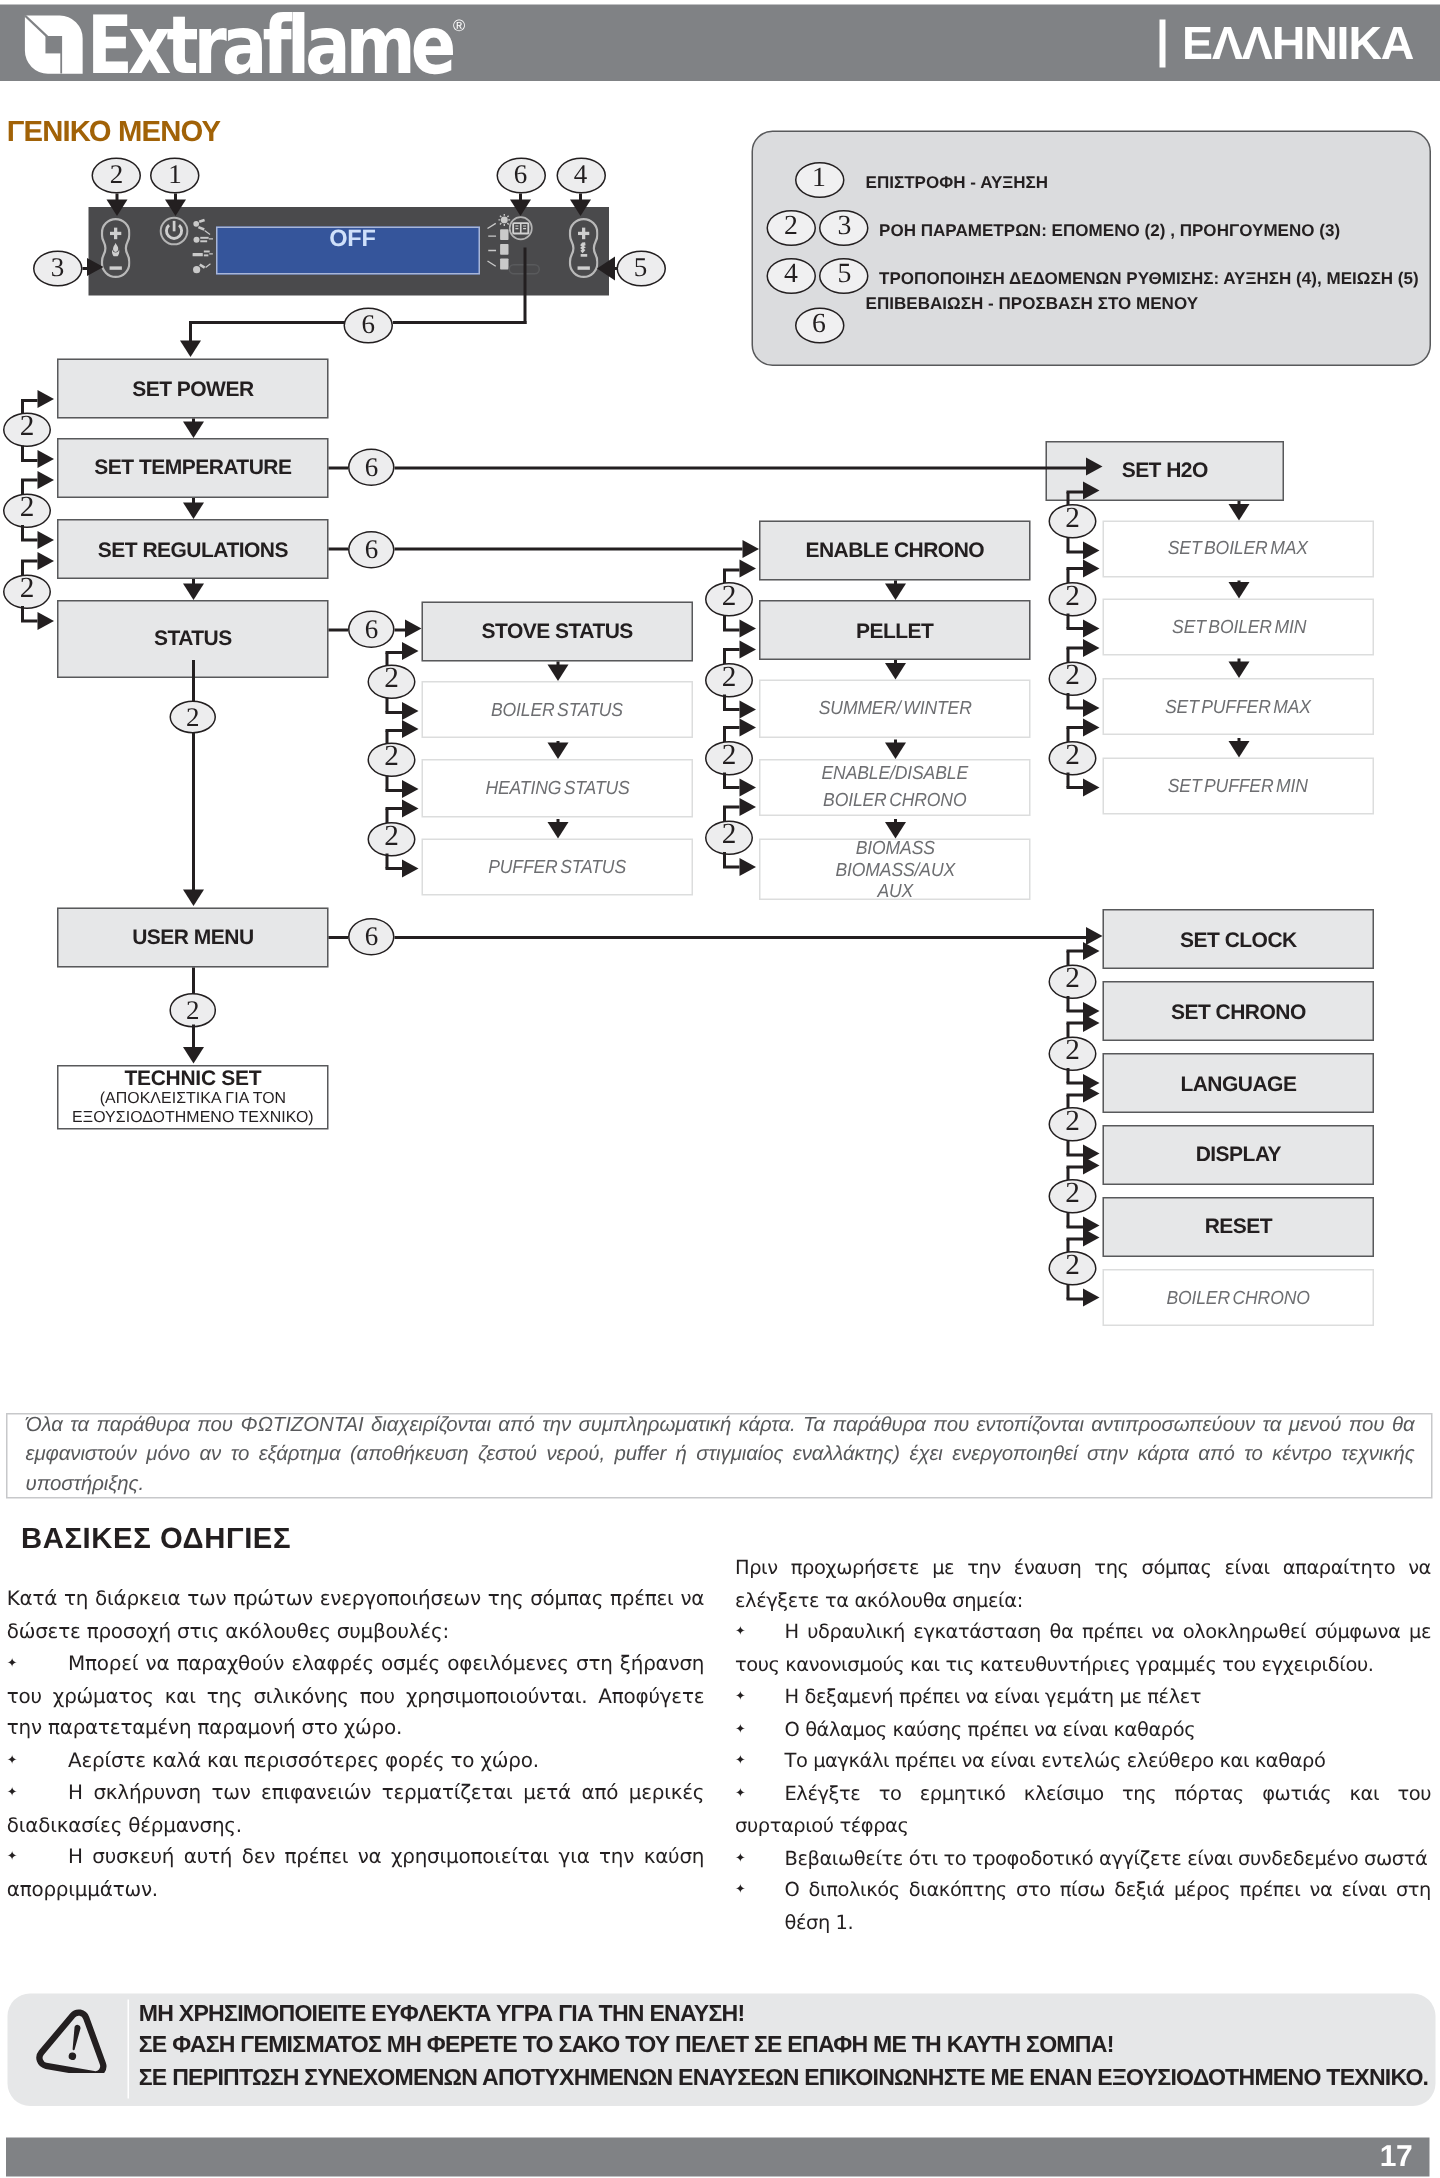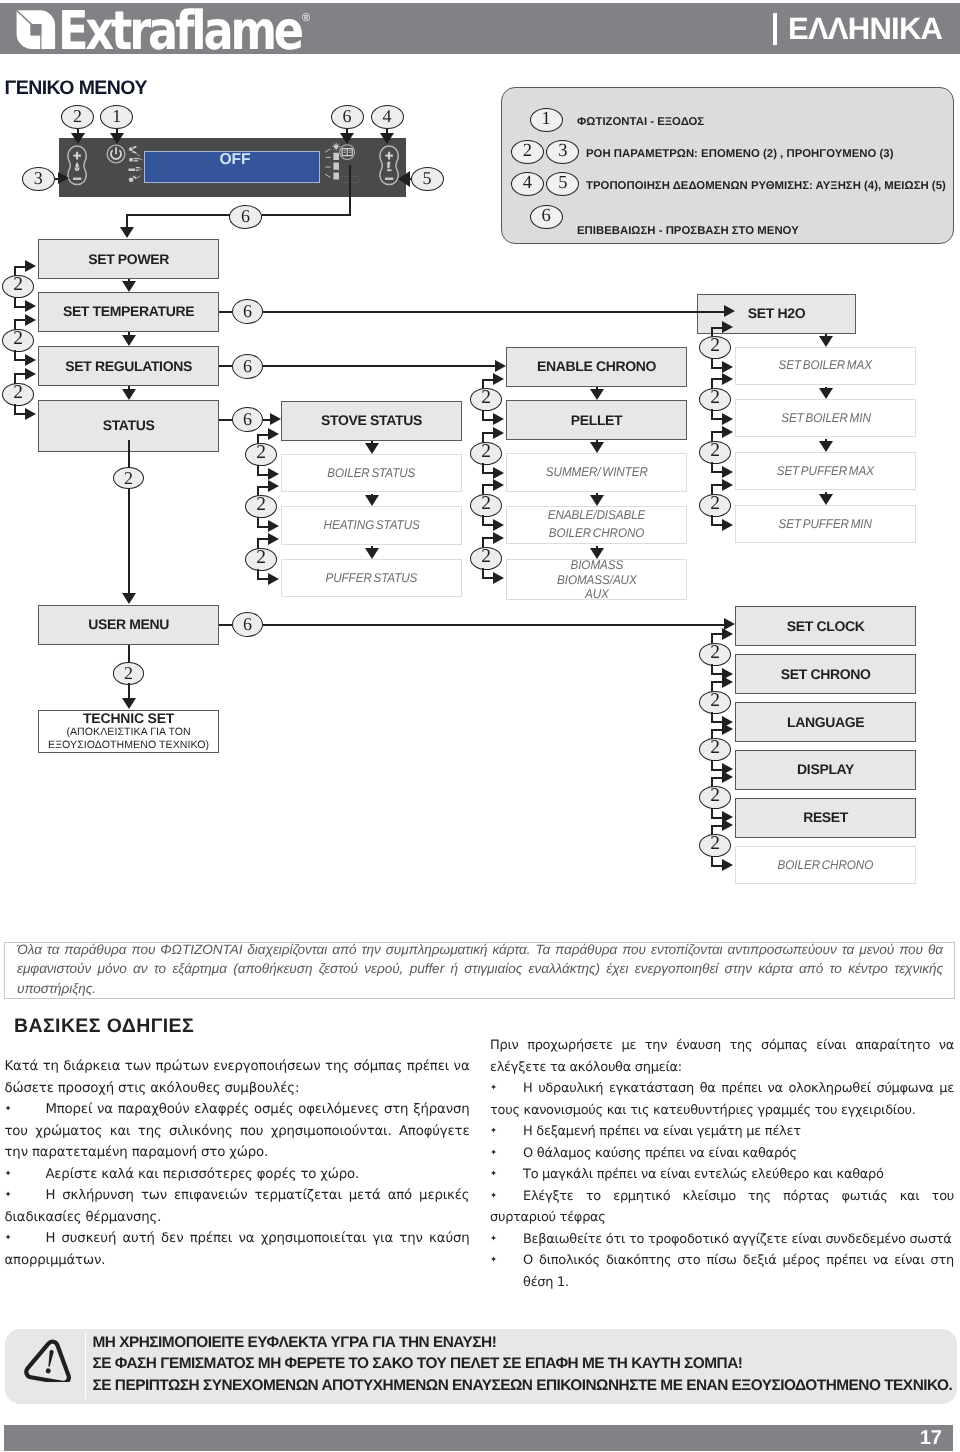--- a/index.html
+++ b/index.html
@@ -13,21 +13,21 @@
 
 .hdr { position:absolute; left:0; top:3px; width:960px; height:51px; background:#808285; }
 .logo-svg { position:absolute; left:4px; top:2px; }
 .lang { position:absolute; left:773px; top:13px; color:#fff; font-weight:700;
         font-size:31px; letter-spacing:-0.75px; line-height:32px; white-space:nowrap; }
 .lang-bar { display:inline-block; width:4px; height:32px; background:#fff;
             vertical-align:-6px; margin-right:11px; }
 
 
 .sec-title { position:absolute; left:4.5px; top:76px; font-size:19.5px; font-weight:700;
-             letter-spacing:-0.55px; color:#0f172a; line-height:24px;text-align:center; }
+             letter-spacing:-0.55px; color:#a16207; line-height:24px;text-align:center; }
 
 
 .panel { position:absolute; left:59px; top:138px; width:347px; height:59px; background:#4a4a4c; }
 .lcd { position:absolute; left:85px; top:12.5px; width:176px; height:32.5px;
        background:#35559b; border:1.2px solid #a8b6d8; }
 .lcdtext { position:absolute; left:3px; top:0.5px; width:100%; text-align:center;
            color:#cfe0fa; font-weight:700; font-size:15.7px; letter-spacing:-0.1px; line-height:16px; }
 .pillbtn { position:absolute; }
 .smallpill { position:absolute; left:280px; top:38px; width:21px; height:7px;
              border:1.3px solid #595a5c; border-radius:4px; }
@@ -245,29 +245,29 @@
       <div class="ln" style="left:348.7px;top:165px;width:2px;height:50.5px"></div>
       <div class="ln" style="left:262px;top:213.5px;width:88.7px;height:2px"></div>
       <div class="ln" style="left:125.5px;top:213.5px;width:104px;height:2px"></div>
       <div class="ln" style="left:125.5px;top:213.5px;width:2px;height:14px"></div>
       <div class="tri-d" style="left:119.5px;top:227px"></div>
     </div>
 
 <div class="legend"></div>
 <div id="legend-rows">
       <div class="lg-key" style="left:529.5px;top:107.5px">1</div>
-      <div class="lg-text" style="left:577px;top:114.5px">ΦΩΤΙΖΟΝΤΑΙ  - ΕΞΟΔΟΣ</div>
+      <div class="lg-text" style="left:577px;top:114.5px">ΕΠΙΣΤΡΟΦΗ  - ΑΥΞΗΣΗ</div>
       <div class="lg-key" style="left:510.8px;top:139.5px">2</div>
       <div class="lg-key" style="left:546.4px;top:139.5px">3</div>
       <div class="lg-text" style="left:586px;top:146.5px">ΡΟΗ ΠΑΡΑΜΕΤΡΩΝ: ΕΠΟΜΕΝΟ (2) , ΠΡΟΗΓΟΥΜΕΝΟ (3)</div>
       <div class="lg-key" style="left:510.8px;top:172px">4</div>
       <div class="lg-key" style="left:546.4px;top:172px">5</div>
       <div class="lg-text" style="left:586px;top:179px">ΤΡΟΠΟΠΟΙΗΣΗ ΔΕΔΟΜΕΝΩΝ ΡΥΘΜΙΣΗΣ: ΑΥΞΗΣΗ (4), ΜΕΙΩΣΗ (5)</div>
       <div class="lg-key" style="left:529.5px;top:205px">6</div>
-      <div class="lg-text" style="left:577px;top:224px">ΕΠΙΒΕΒΑΙΩΣΗ - ΠΡΟΣΒΑΣΗ ΣΤΟ ΜΕΝΟΥ</div>
+      <div class="lg-text" style="left:577px;top:196px">ΕΠΙΒΕΒΑΙΩΣΗ - ΠΡΟΣΒΑΣΗ ΣΤΟ ΜΕΝΟΥ</div>
     </div>
 
 <div id="flow">
       <div class="fbox primary l1" style="left:38.1px;top:239px;width:181px;height:40px">
         <div class="ttl">SET POWER</div>
       </div>
       <div class="fbox primary l1" style="left:38.1px;top:291.8px;width:181px;height:40px">
         <div class="ttl">SET TEMPERATURE</div>
       </div>
       <div class="fbox primary l1" style="left:38.1px;top:346.1px;width:181px;height:40px">

